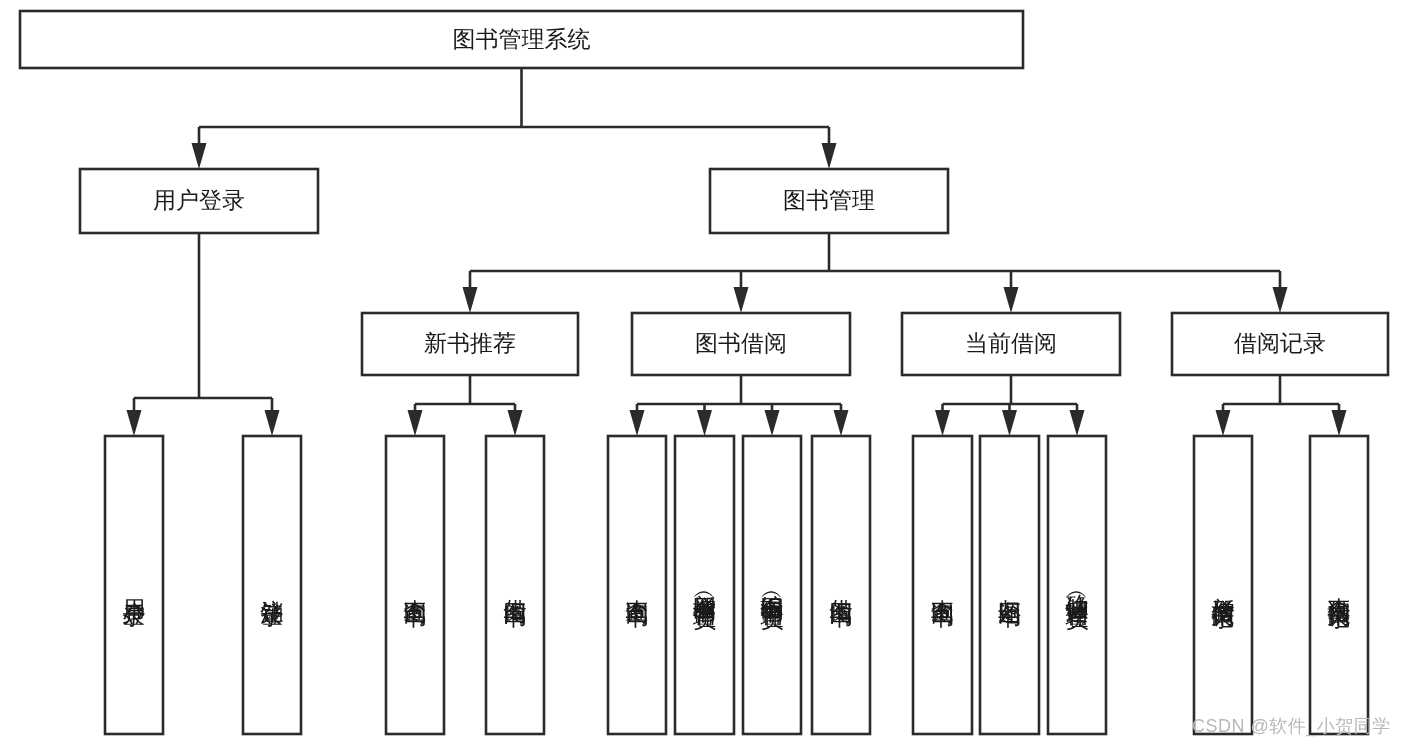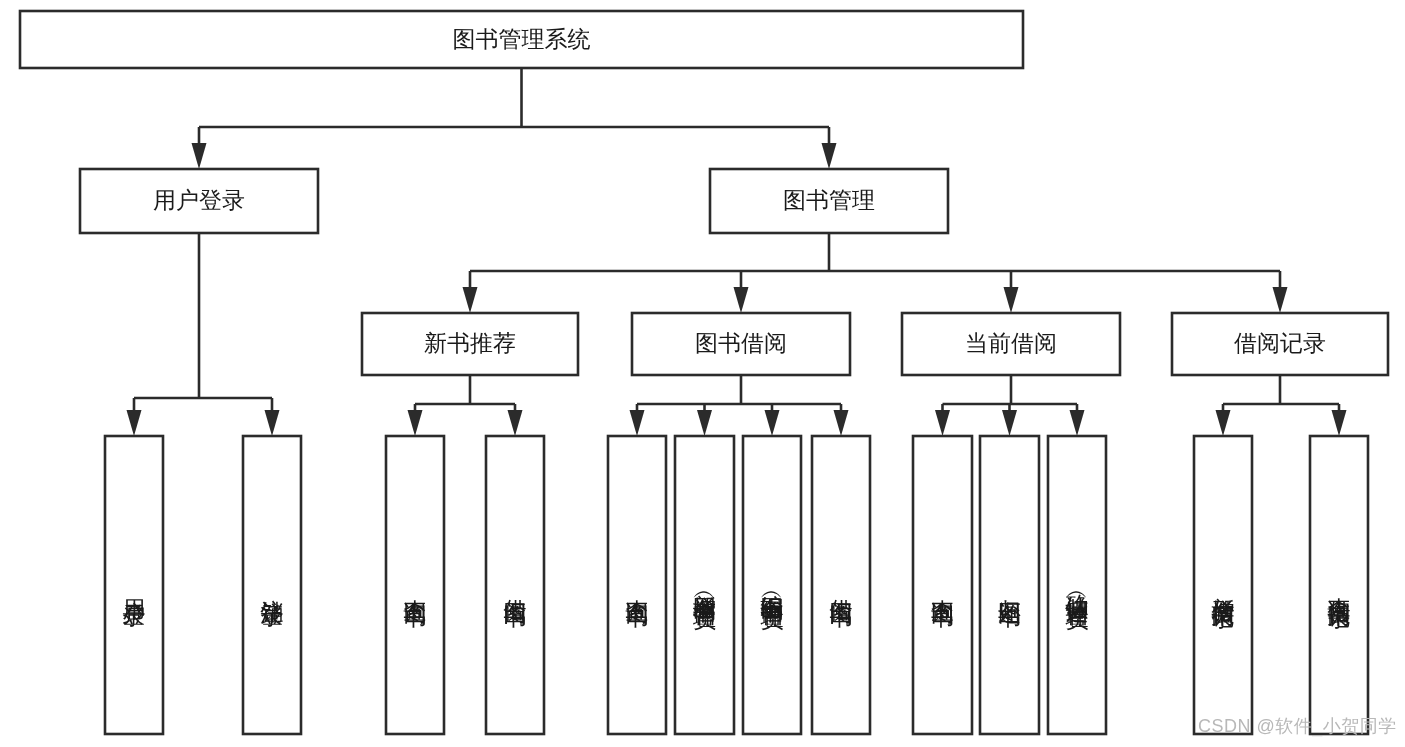--- a/index.html
+++ b/index.html
@@ -68,21 +68,20 @@
   }
   .watermark {
     position: absolute;
     font-family: "Liberation Sans", "DejaVu Sans", sans-serif;
     font-size: 18px;
     color: #b8b8b8;
     white-space: nowrap;
     left: 1192px;
     top: 714px;
     letter-spacing: 0.5px;
-    padding-left: 6px;
   }
 </style>
 </head>
 <body>
 
 <div id="diagram-root">
   <svg id="flow-svg" viewBox="0 0 1405 747">
     <g id="edges-layer">
         <g>
           <path d="M 521.5 68 L 521.5 127" class="connector"></path>

